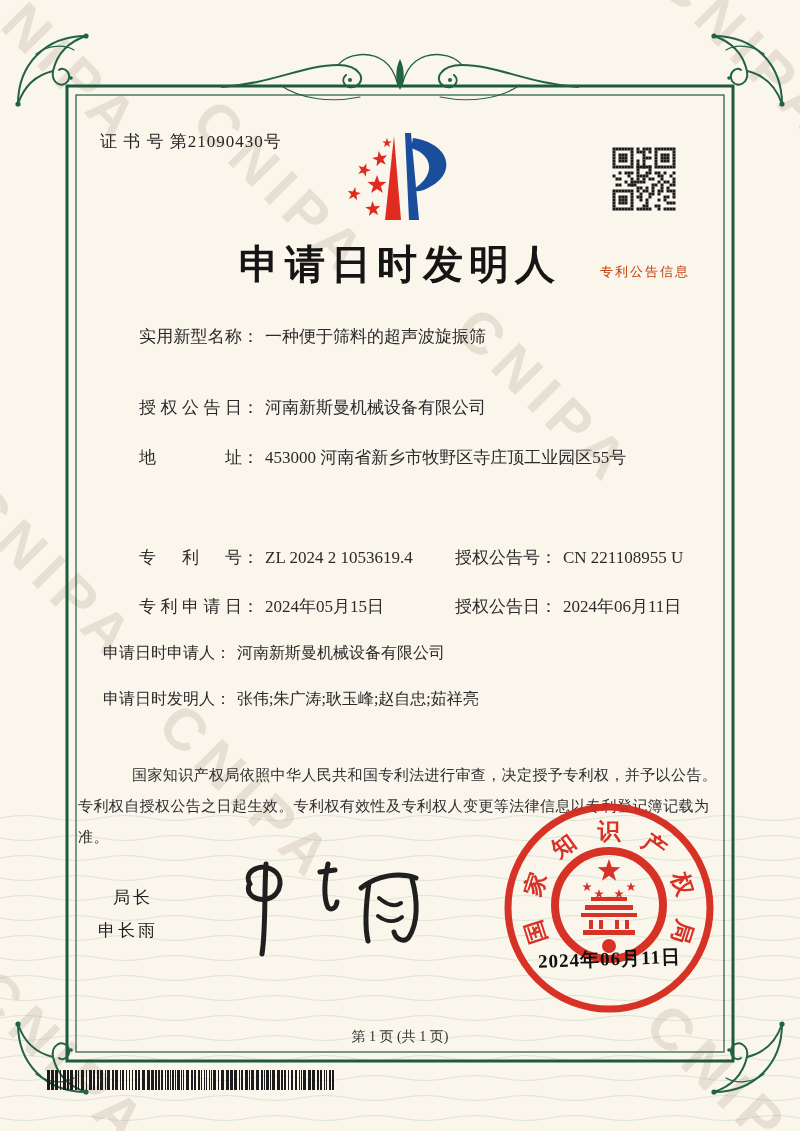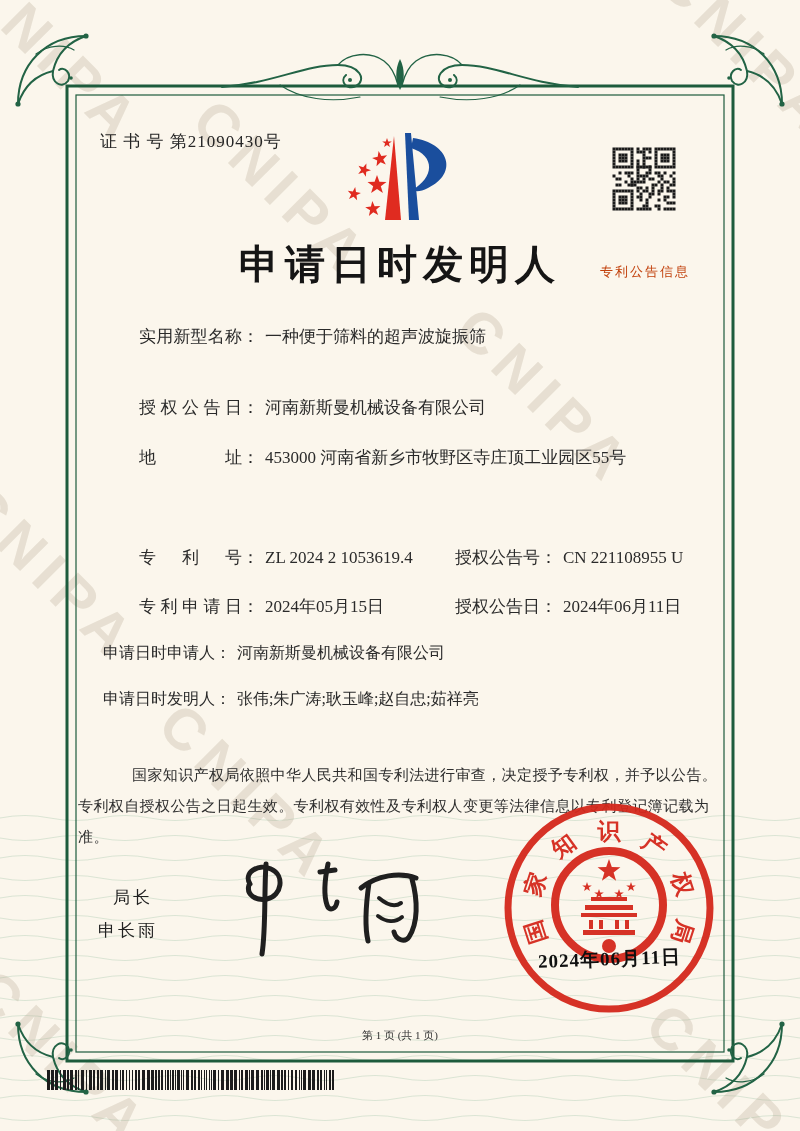--- a/index.html
+++ b/index.html
@@ -46,21 +46,21 @@
   
   .seal{position:absolute; left:500px; top:799px; width:218px; height:218px; opacity:.95;}
   .sealchar{
     position:absolute; left:50%; top:50%;
     font-size:23px; font-weight:bold; color:#d5281c;
     font-family:"Liberation Serif","DejaVu Serif",serif;
   }
   .seal-date{position:absolute; left:538px; top:946px; width:160px; font-size:19px; font-weight:bold;
     color:#101010; letter-spacing:1px; transform:rotate(-2deg);}
   
-  .pagefoot{position:absolute; left:0; top:1028px; width:100%; text-align:center; font-size:11px; color:#333;}
+  .pagefoot{position:absolute; left:0; top:1028px; width:100%; text-align:center; font-size:14px; color:#333;}
   .barcode{position:absolute; left:47px; top:1070px; width:292px; height:20px;}
 </style>
 </head>
 <body>
 
 <div class="page">
 
   <svg id="waves" class="layer" width="800" height="321" viewBox="0 0 800 321" style="top:810px;">
       <path d="M0,8 q25,-5 50,0 q25,5 50,0 q25,-5 50,0 q25,5 50,0 q25,-5 50,0 q25,5 50,0 q25,-5 50,0 q25,5 50,0 q25,-5 50,0 q25,5 50,0 q25,-5 50,0 q25,5 50,0 q25,-5 50,0 q25,5 50,0 q25,-5 50,0 q25,5 50,0" fill="none" stroke="#9fc4a6" stroke-opacity="0.35" stroke-width="1"></path>
       <path d="M0,28 q25,5 50,0 q25,-5 50,0 q25,5 50,0 q25,-5 50,0 q25,5 50,0 q25,-5 50,0 q25,5 50,0 q25,-5 50,0 q25,5 50,0 q25,-5 50,0 q25,5 50,0 q25,-5 50,0 q25,5 50,0 q25,-5 50,0 q25,5 50,0 q25,-5 50,0" fill="none" stroke="#9fc4a6" stroke-opacity="0.35" stroke-width="1"></path>

